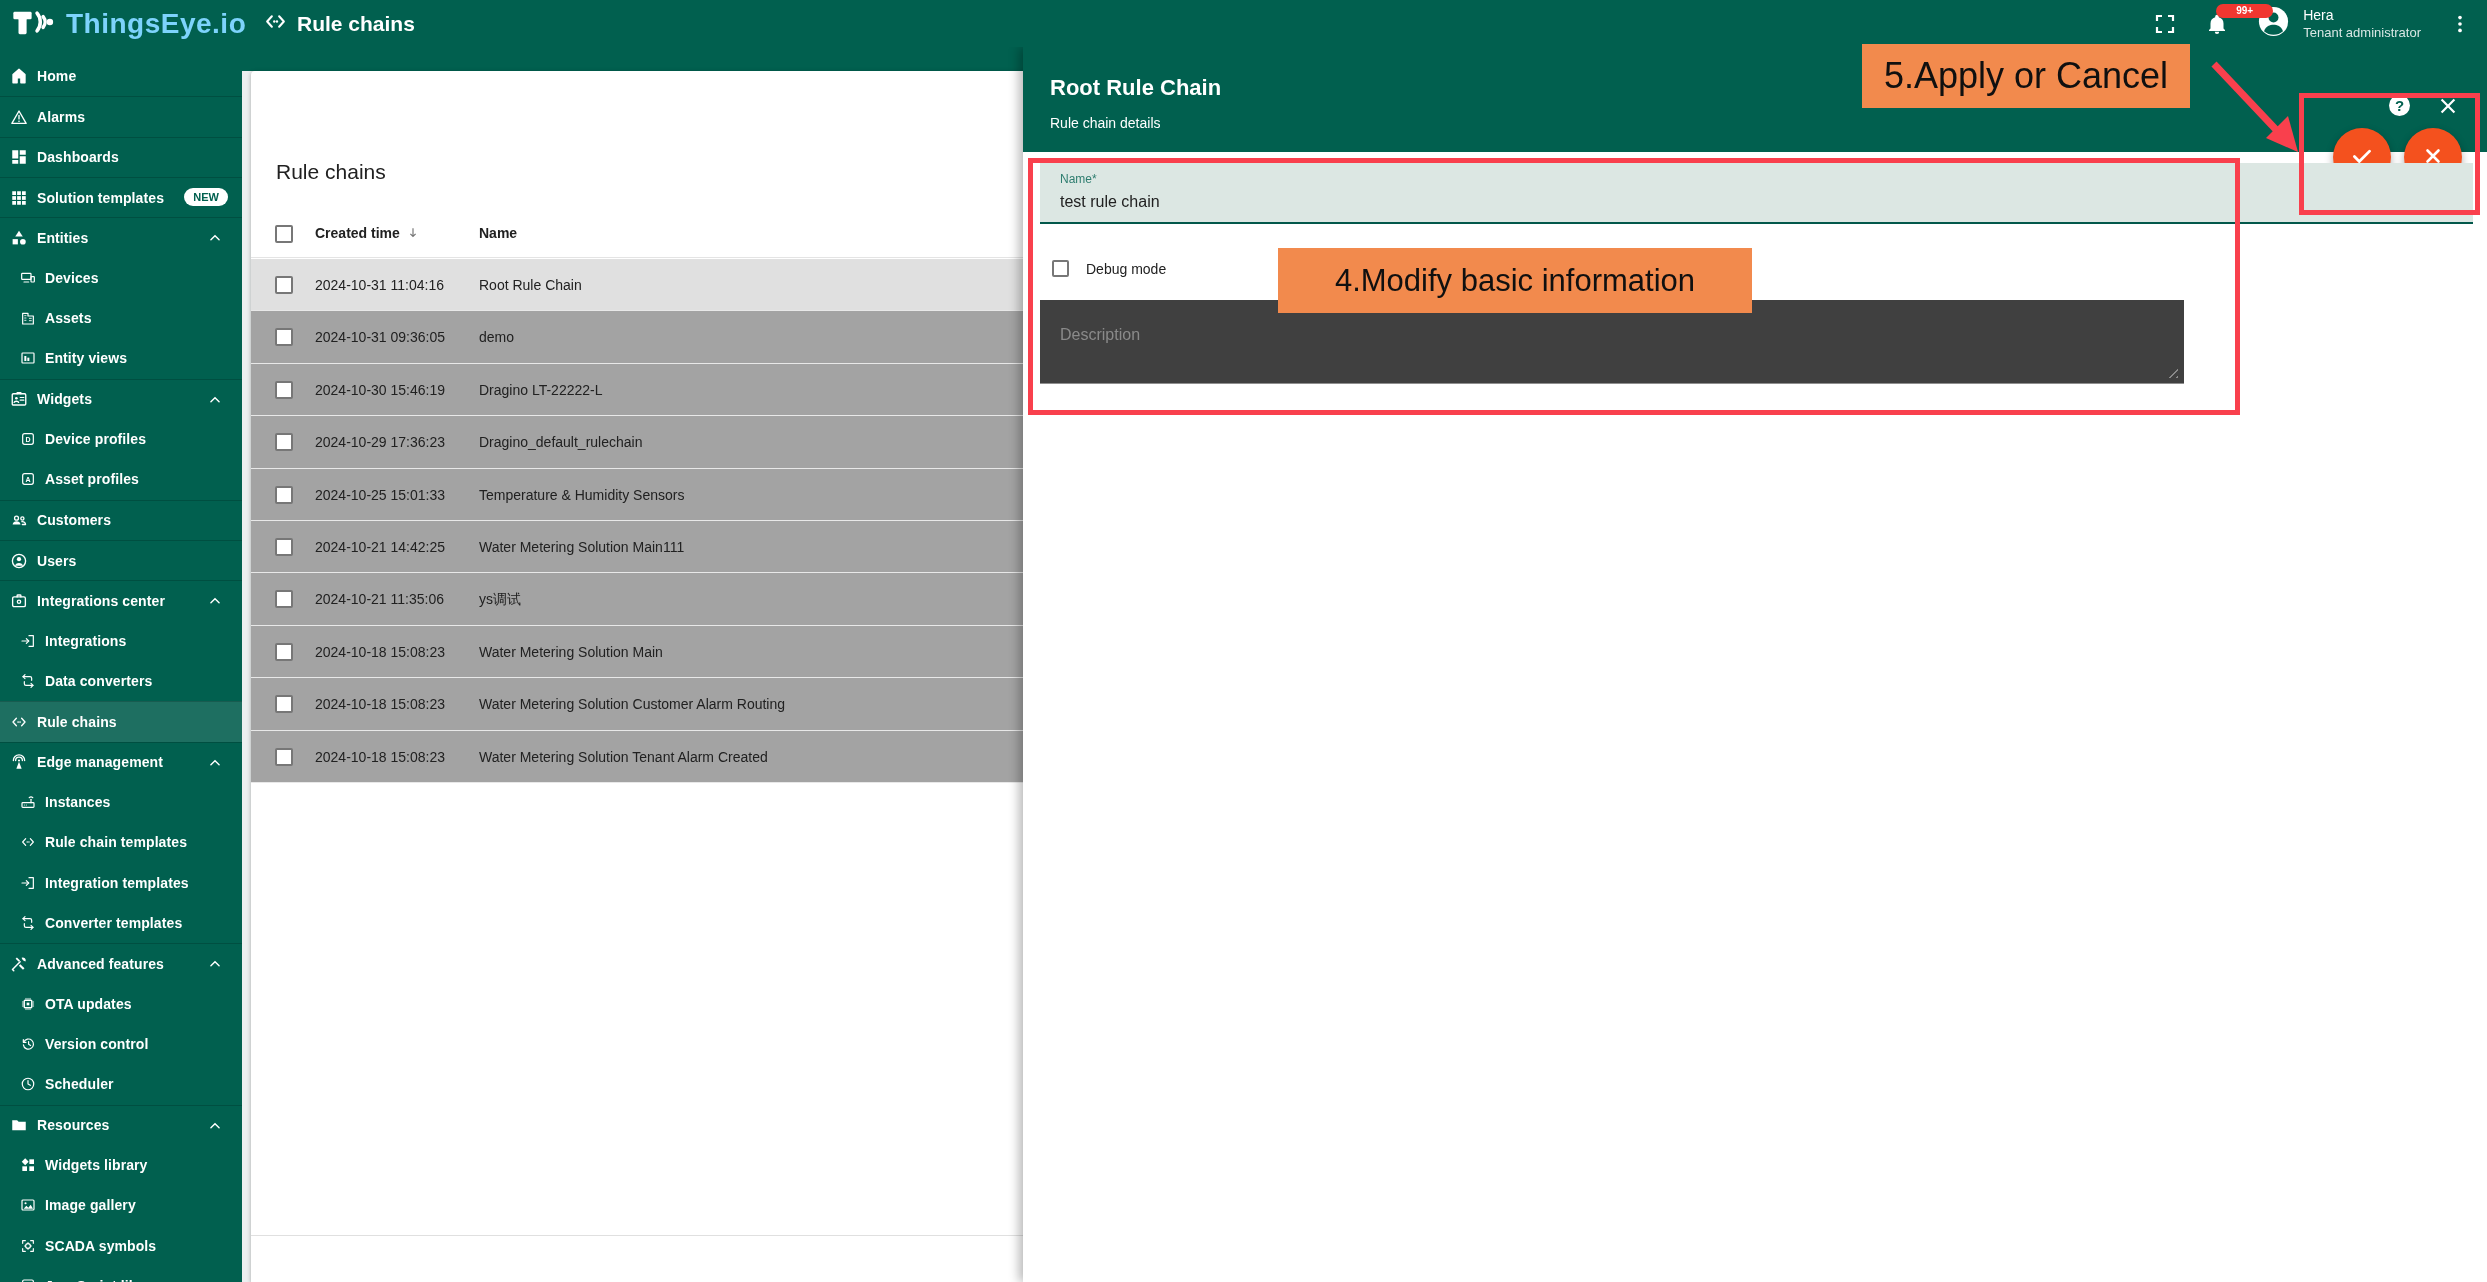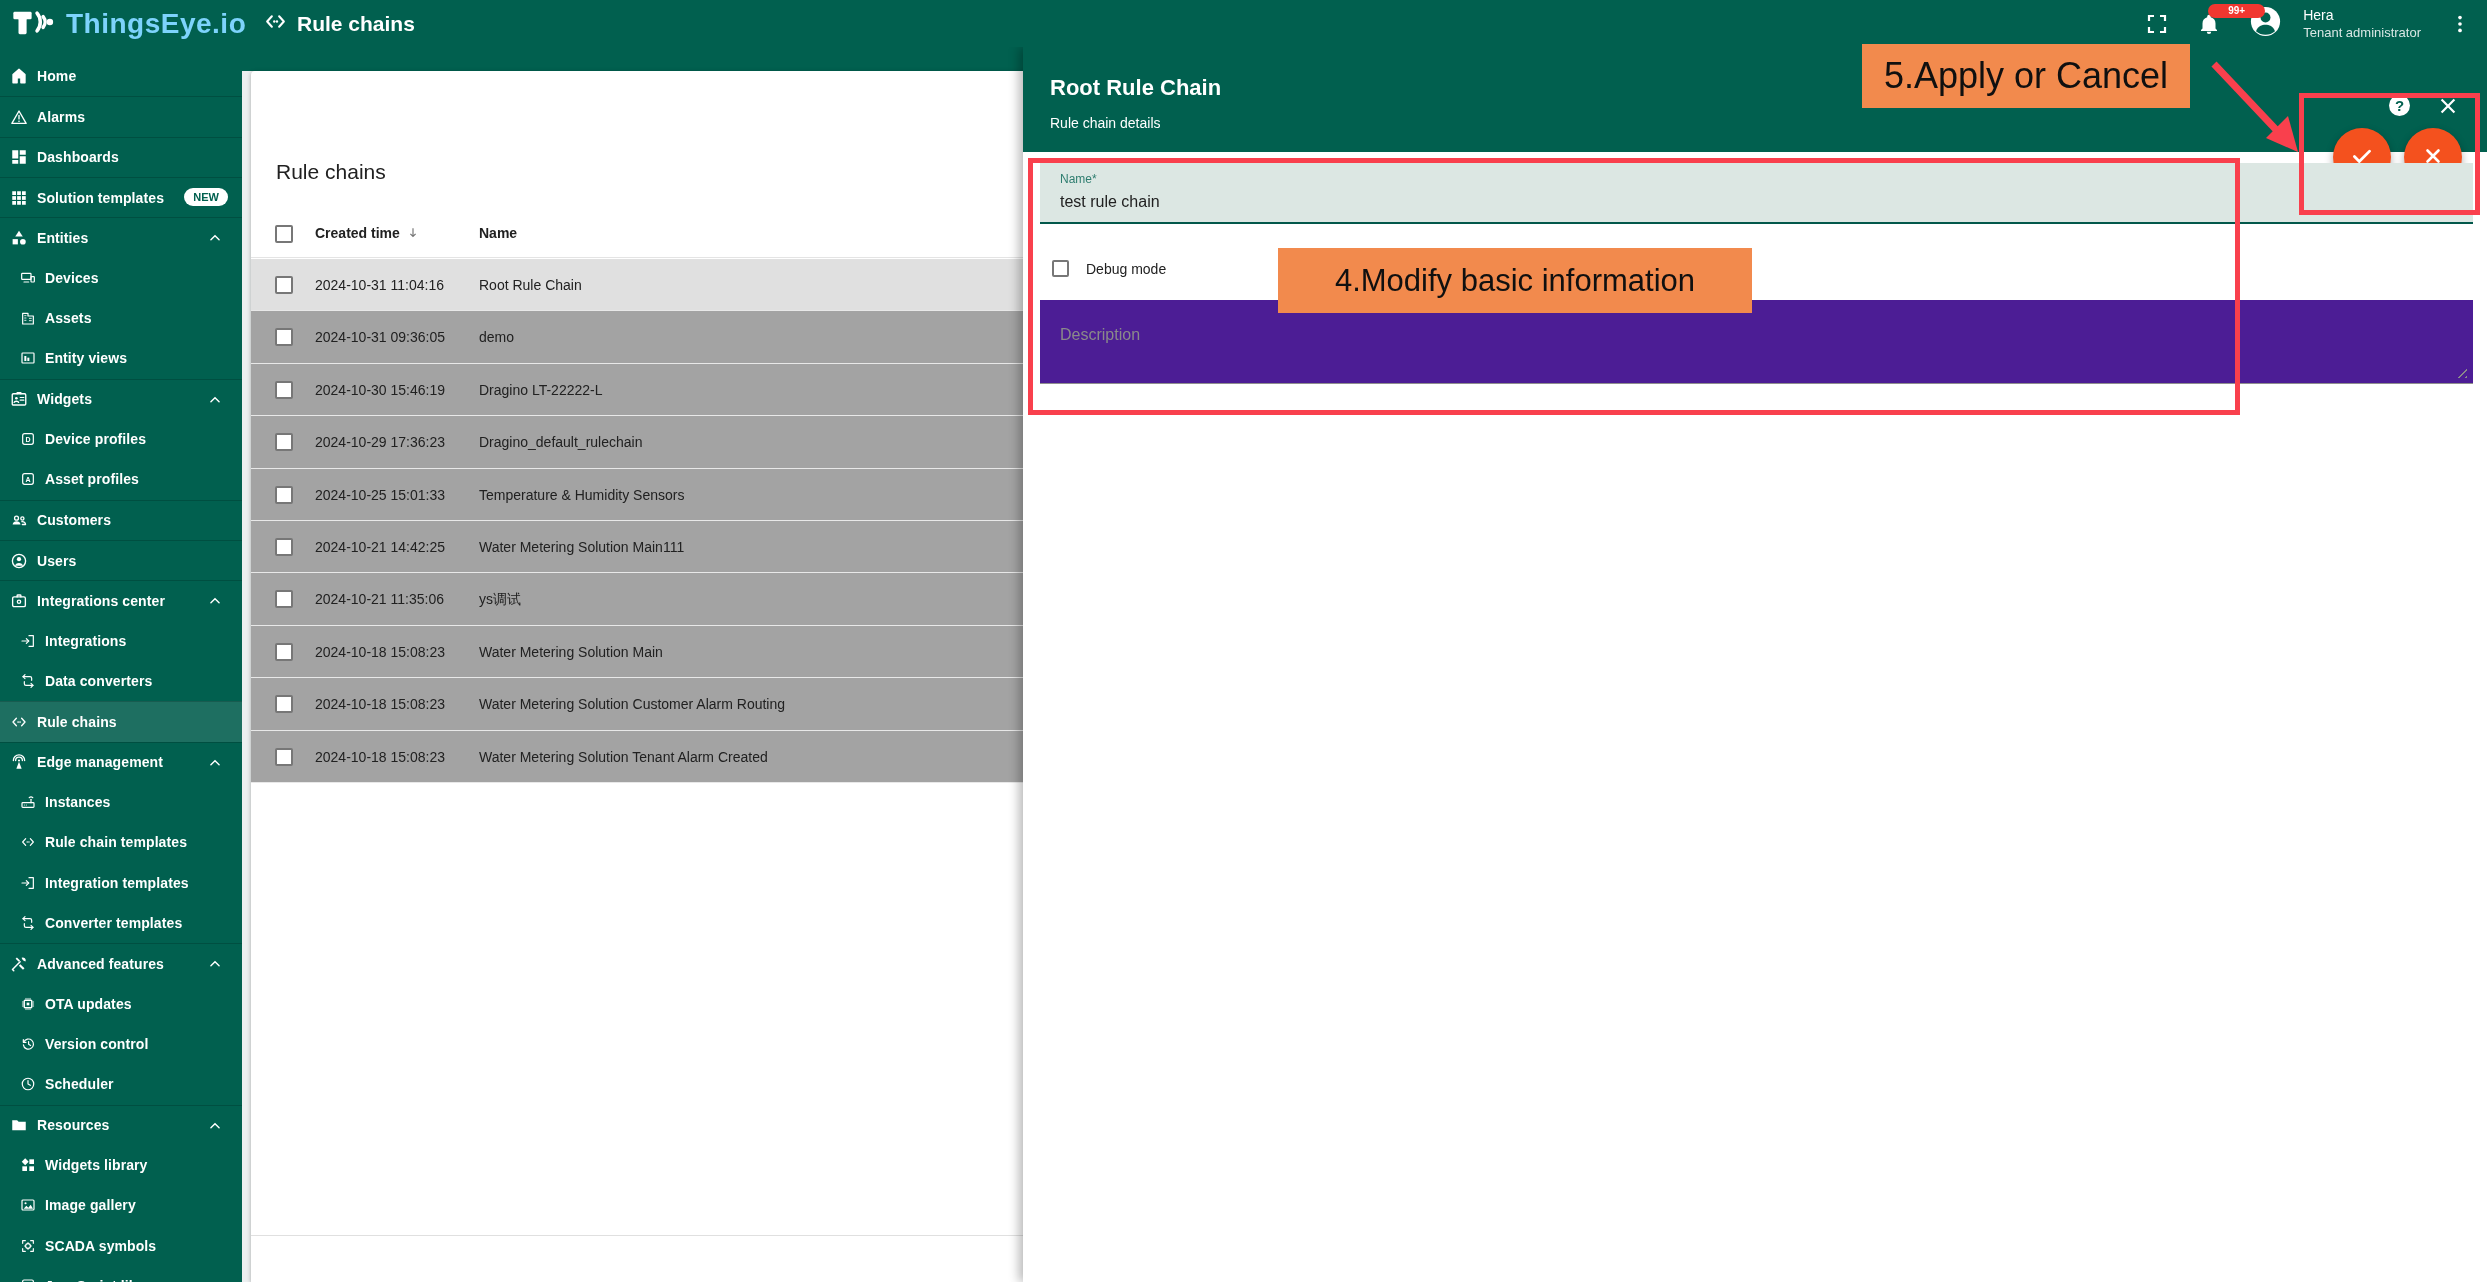--- a/index.html
+++ b/index.html
@@ -10,21 +10,21 @@
   
   .topbar{position:absolute;left:0;top:0;width:2487px;height:47px;background:#01604F;z-index:30;}
   .logo{position:absolute;left:12px;top:5px;display:flex;align-items:center;gap:8px;color:#7dd3fc;}
   .logo-text{font-size:28px;font-weight:700;letter-spacing:.5px;}
   .crumb{position:absolute;left:263px;top:0;height:47px;display:flex;align-items:center;gap:9px;color:#fff;}
   .crumb-label{font-size:21px;font-weight:700;}
   .tb-right{position:absolute;right:14px;top:0;height:47px;display:flex;align-items:center;gap:26px;color:#fff;}
   .tb-icon{width:26px;height:26px;display:flex;align-items:center;justify-content:center;position:relative;cursor:pointer;}
   .badge{position:absolute;top:-7px;left:12px;background:#F03730;color:#fff;font-size:10px;font-weight:700;
          border-radius:9px;padding:2px 20px;line-height:1;}
-  .userbox{display:flex;align-items:center;gap:20px;}
+  .userbox{display:flex;align-items:center;gap:12px;}
   .user-meta{display:flex;flex-direction:column;gap:2px;}
   .user-name{font-size:14px;color:#fff;}
   .user-role{font-size:13px;color:rgba(255,255,255,.85);}
 
   
   .sidebar{position:absolute;left:0;top:47px;width:242px;height:1235px;background:#01604F;overflow:hidden;padding-top:9px;z-index:20;}
   .side-item{position:relative;height:40.33px;display:flex;align-items:center;color:#fff;cursor:pointer;padding-left:10px;gap:9px;}
   .side-item.l1{border-top:1px solid rgba(0,0,0,.17);}
   .side-item.l1.first{border-top:none;}
   .side-item.l2{padding-left:20px;border-top:none;}
@@ -68,21 +68,21 @@
   .fab.apply{left:1310px;top:81px;}
   .fab.cancel{left:1381px;top:81px;}
 
   .name-field{position:absolute;left:17px;top:116px;width:1433px;height:61px;background:#DCE7E3;
               border-bottom:2px solid #02584B;}
   .name-label{position:absolute;left:20px;top:9px;font-size:12px;color:#2E7D6F;}
   .name-input{position:absolute;left:20px;top:30px;width:1300px;background:transparent;border:none;outline:none;
               font-size:16px;color:#212121;font-family:"Liberation Sans",sans-serif;padding:0;}
   .debug-row{position:absolute;left:29px;top:213px;display:flex;align-items:center;gap:17px;}
   .debug-label{font-size:14px;color:#212121;}
-  .desc-field{position:absolute;left:17px;top:253px;width:1433px;height:84px;background:#4c1d95;
+  .desc-field{position:absolute;left:17px;top:253px;width:1144px;height:84px;background:#404040;
               border-bottom:1px solid #8F8F8F;cursor:text;}
   .desc-label{position:absolute;left:20px;top:26px;font-size:16px;color:#8A8A8A;}
   .resizer{position:absolute;right:6px;bottom:5px;width:11px;height:11px;
            background:repeating-linear-gradient(315deg,#8A8A8A 0 1.5px,transparent 1.5px 5px);
            clip-path:polygon(100% 0,100% 100%,0 100%);}
   .anno-box{position:absolute;background:#F28A4D;color:#101010;display:flex;align-items:center;justify-content:center;z-index:50;}
   .anno-box.b5{left:1862px;top:44px;width:328px;height:64px;font-size:36px;}
   .anno-box.b4{left:1278px;top:248px;width:474px;height:65px;font-size:31px;}
   .anno-rect{position:absolute;border:5px solid #F9404D;z-index:49;pointer-events:none;}
   .anno-rect.form{left:1028px;top:158px;width:1212px;height:257px;}

